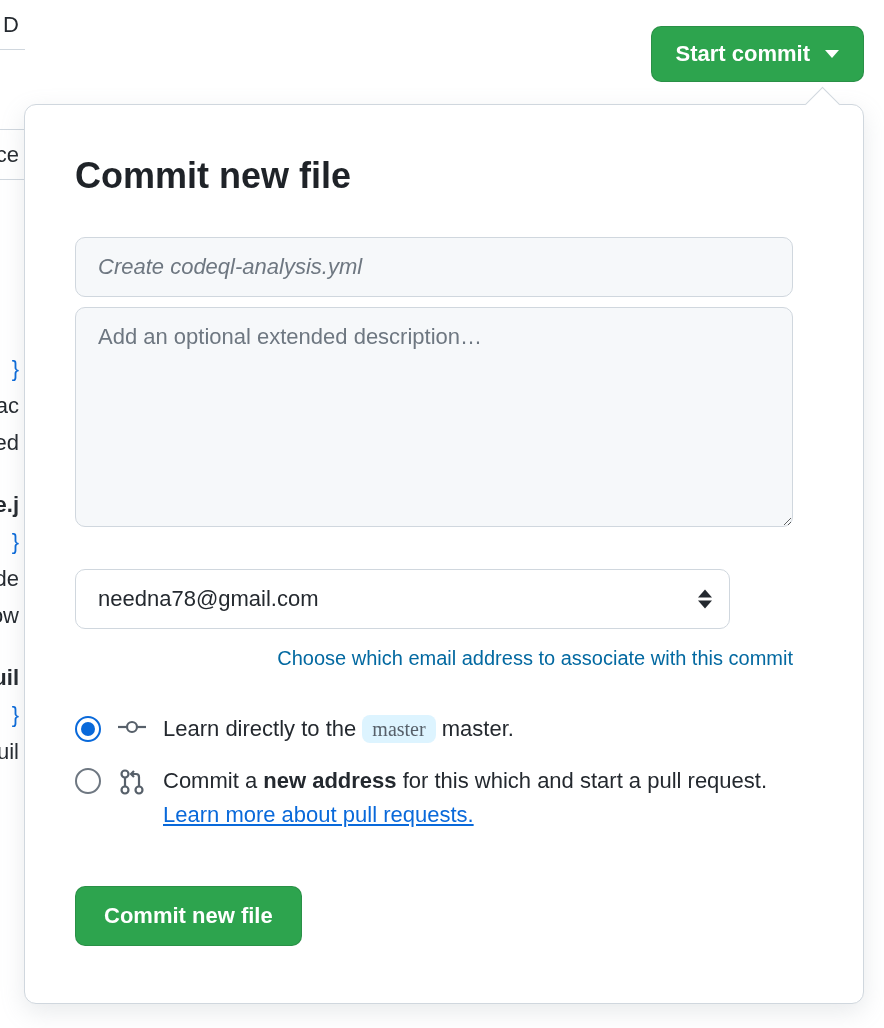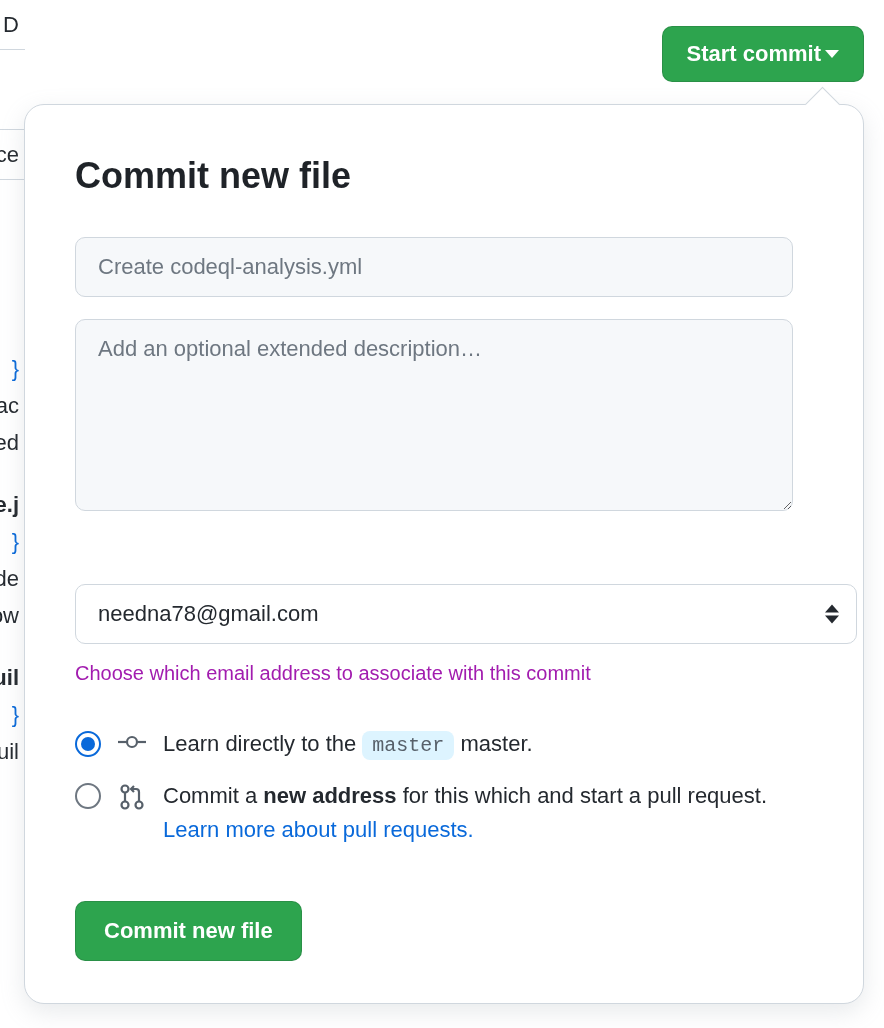--- a/index.html
+++ b/index.html
@@ -39,41 +39,41 @@
     right:20px;
     background:#2da44e;
     color:#ffffff;
     border:1px solid rgba(27,31,36,.15);
     border-radius:10px;
     font-size:22px;
     font-weight:600;
     padding:14px 24px;
     display:inline-flex;
     align-items:center;
-    gap:4px;
+    gap:15px;
     cursor:pointer;
     z-index:2;
   }
   .start-commit-button .caret {
     width:0; height:0;
     border-left:7px solid transparent;
     border-right:7px solid transparent;
     border-top:8px solid #ffffff;
     display:inline-block;
   }
 
   .popover {
     position:absolute;
     top:104px;
     left:24px;
     right:20px;
     bottom:24px;
     background:#ffffff;
     border:1px solid #d0d7de;
-    border-radius:20px;
+    border-radius:12px;
     box-shadow:0 8px 24px rgba(140,149,159,.2);
     z-index:1;
     padding:50px 70px 50px 50px;
   }
   .popover::before {
     content:"";
     position:absolute;
     top:-13px;
     right:28px;
     width:24px; height:24px;
@@ -94,28 +94,27 @@
     width:100%;
     font-size:22px;
     color:#24292f;
     background:#f6f8fa;
     border:1px solid #d0d7de;
     border-radius:10px;
     padding:16px 22px;
     font-family:inherit;
   }
   .input::placeholder, .textarea::placeholder { color:#6e7781; }
-  .input { margin-bottom:22px; }
-  .textarea { height:192px; resize:vertical; margin-bottom:38px; }
+  .input { margin-bottom:10px;font-style:italic; }
+  .textarea { height:220px; resize:vertical; margin-bottom:38px; }
 
   .select-wrap {
     position:relative;
-    width:782px;
+    width:655px;
     margin-bottom:18px;
-    margin-top:31px;
   }
   .select {
     appearance:none;
     -webkit-appearance:none;
     background:#ffffff;
     padding-right:50px;
     cursor:pointer;
   }
   .select-wrap .updown {
     position:absolute; right:18px; top:50%; transform:translateY(-50%);
@@ -125,22 +124,23 @@
   .select-wrap .updown span {
     width:0;height:0;
     border-left:7px solid transparent;
     border-right:7px solid transparent;
   }
   .select-wrap .updown .up { border-bottom:8px solid #24292f; }
   .select-wrap .updown .dn { border-top:8px solid #24292f; }
 
   .helper {
     font-size:20px;
-    color:#a21caf;
+    color:#0369a1;
     margin-bottom:42px;
+    text-align:right;
   }
 
   .radio-row {
     display:flex;
     align-items:flex-start;
     gap:16px;
     font-size:22px;
     line-height:1.55;
     margin-bottom:18px;
   }
@@ -160,26 +160,26 @@
   .radio-icon {
     flex:0 0 auto;
     width:30px;
     display:inline-flex;align-items:center;justify-content:center;
     margin-top:4px;
   }
   .radio-label { flex:1 1 auto; }
   code.branch {
     background:#ddf4ff;
     color:#57606a;
-    font-family:Liberation Mono, monospace;
+    font-family:Liberation Serif, serif;
     font-size:20px;
     padding:3px 10px;
     border-radius:8px;
   }
-  .link { color:#0969da; cursor:pointer; }
+  .link { color:#0969da; cursor:pointer;text-decoration:underline; }
   .bold { font-weight:600; }
 
   .submit-button {
     margin-top:36px;
     background:#2da44e;
     color:#ffffff;
     border:1px solid rgba(27,31,36,.15);
     border-radius:10px;
     font-size:22px;
     font-weight:600;

